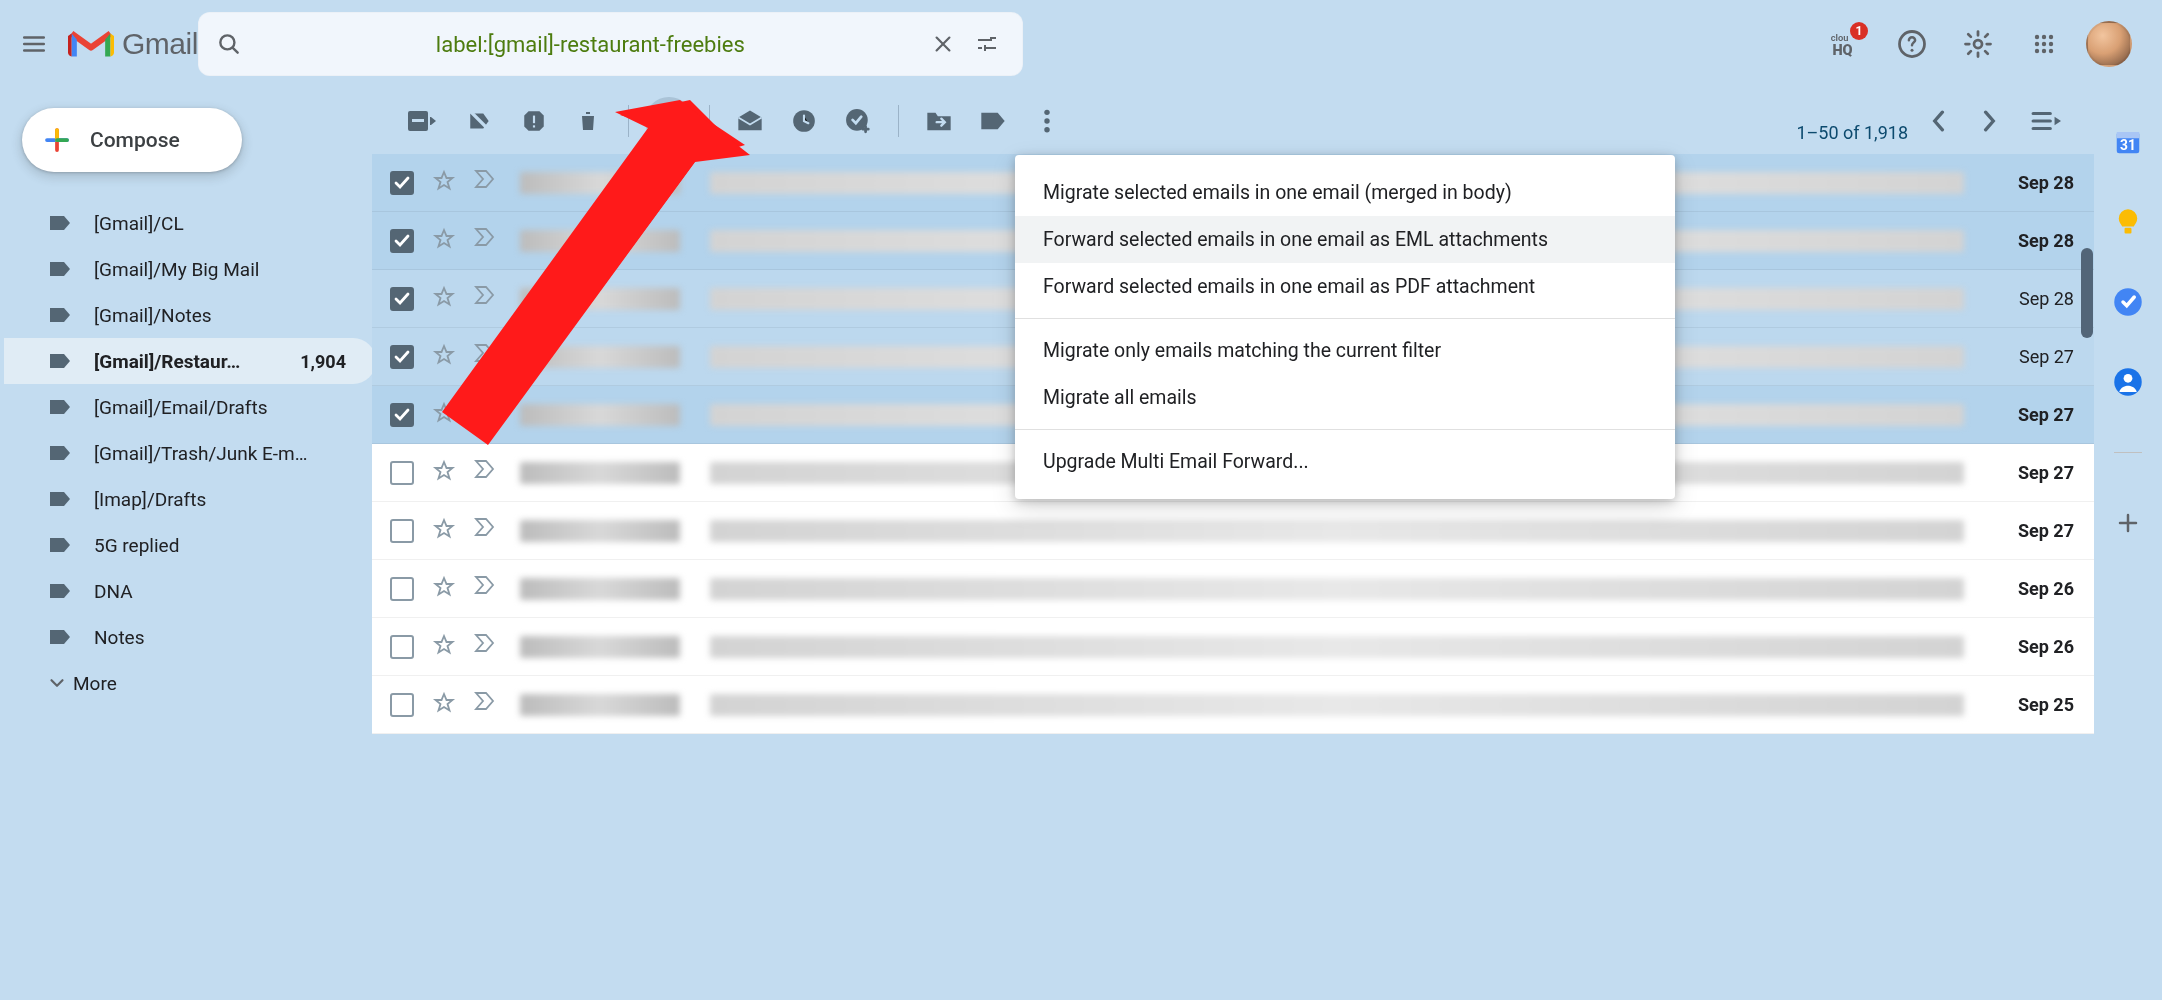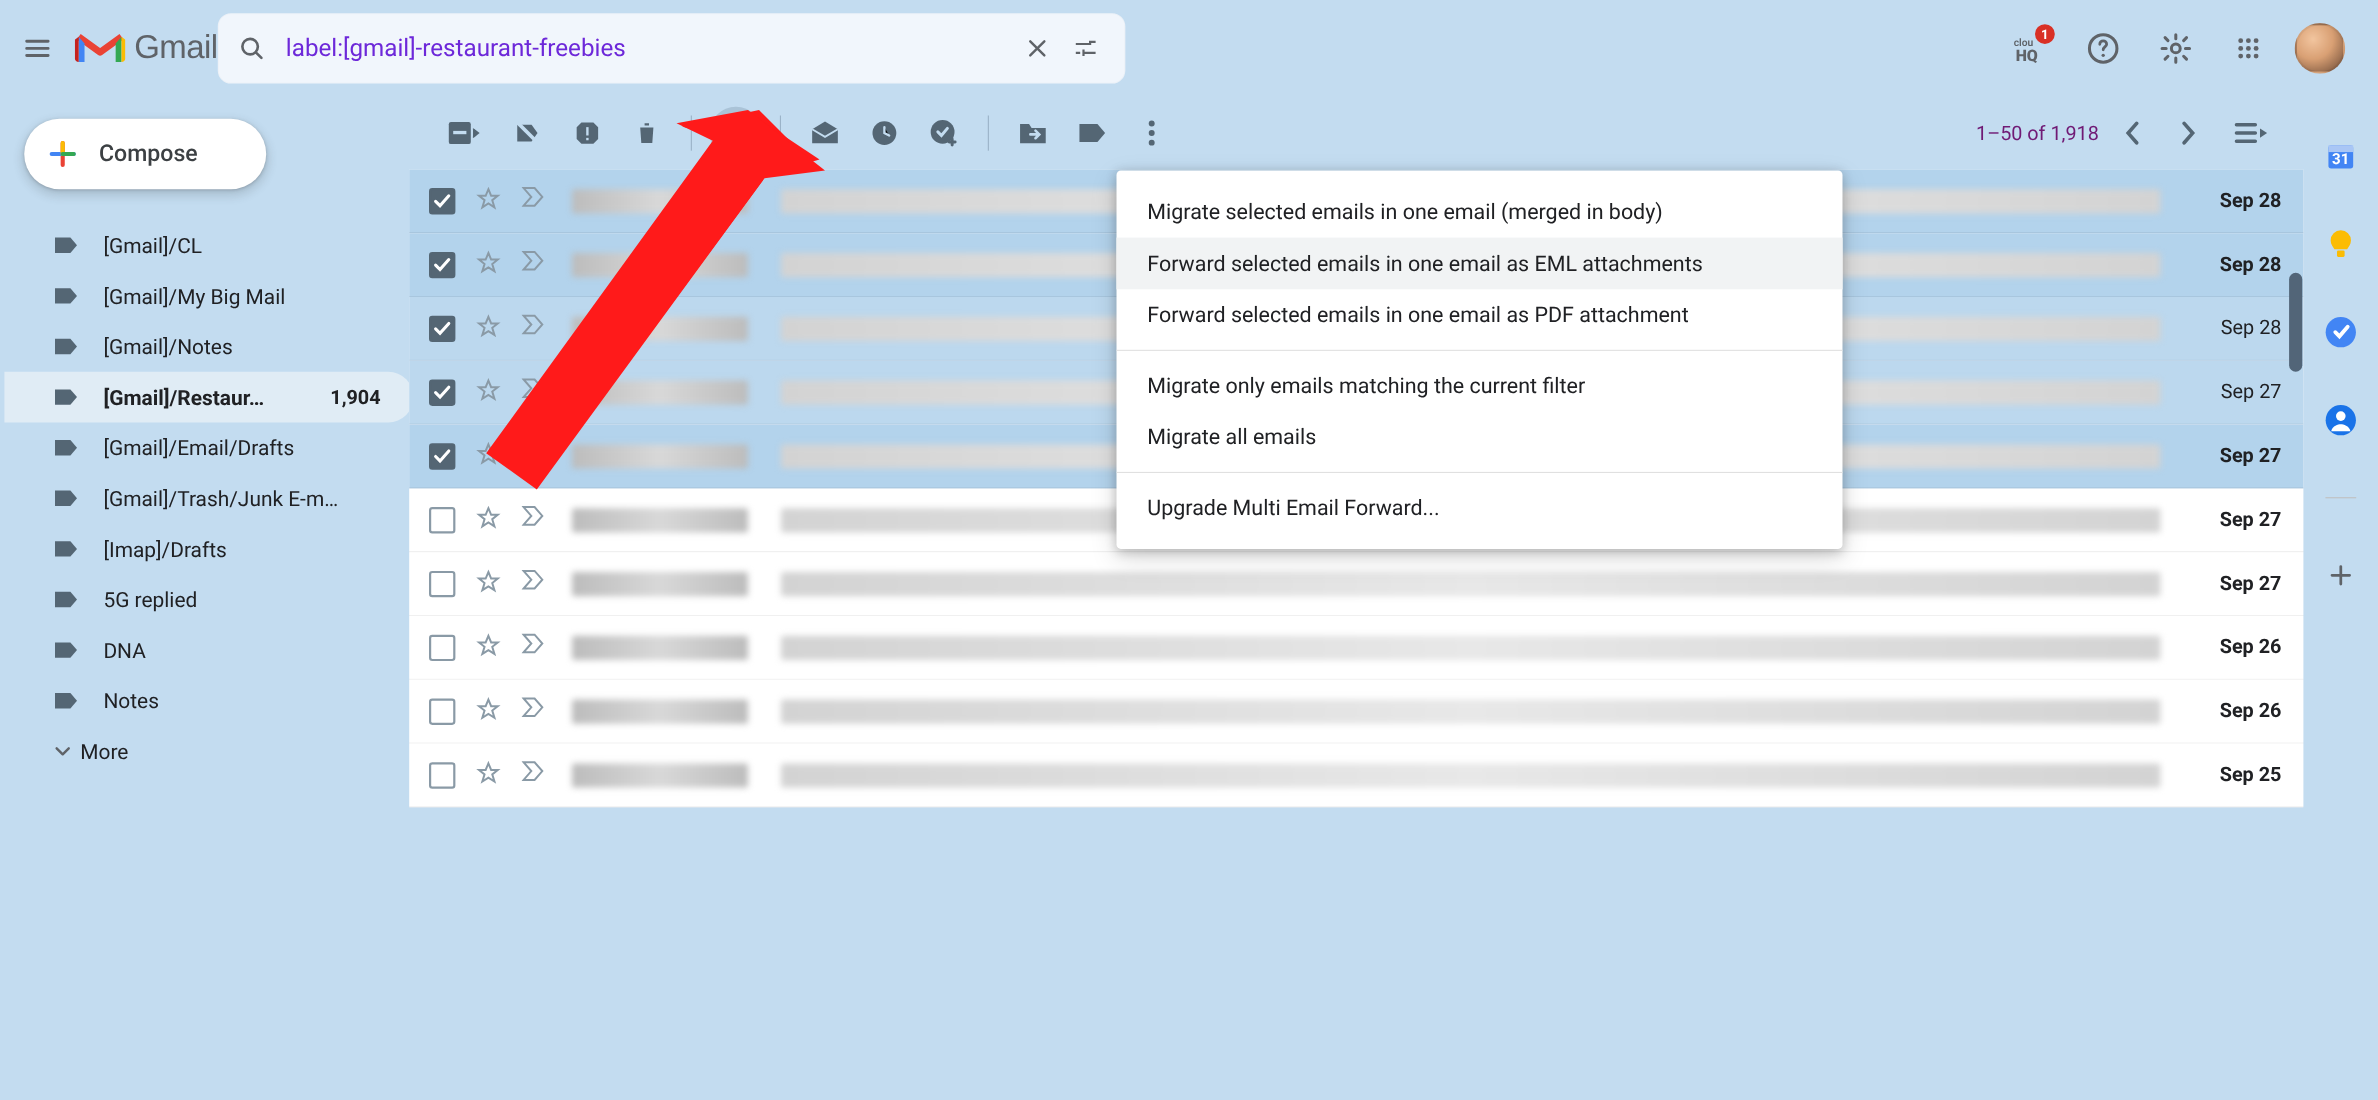--- a/index.html
+++ b/index.html
@@ -6,21 +6,21 @@
   body { background: #c3dcf0; width: 2162px; height: 1000px; overflow: hidden; position: relative; }
 
   
   .header { display: flex; align-items: center; height: 88px; padding: 0 20px 0 10px; }
   .hamburger { width: 48px; height: 48px; display:flex; align-items:center; justify-content:center; margin-right: 10px; cursor:pointer; border-radius:50%; }
   .hamburger svg { fill:#5f6368; }
   .logo-area { display:flex; align-items:center; }
   .gmail-text { font-size: 30px; color:#5f6368; margin-left:8px; font-family: 'Product Sans', Arial; letter-spacing:-0.5px;}
   .search-bar { flex: none; width: 825px; height: 64px; background:#f1f6fc; border-radius: 12px; display:flex; align-items:center; padding: 0 14px; box-shadow: inset 0 0 0 1px rgba(0,0,0,0.02);}
   .search-bar .s-icon { width:34px; height:34px; display:flex;align-items:center;justify-content:center; margin-right:14px;}
-  .search-bar input { flex:1; border:none; background:transparent; font-size:22px; color:#6d28d9; outline:none;}
+  .search-bar input { flex:1; border:none; background:transparent; font-size:22px; color:#4d7c0f; outline:none;text-align:center;}
   .search-bar .clear, .search-bar .tune { width:44px; height:44px; display:flex; align-items:center; justify-content:center; cursor:pointer; border-radius:50%;}
   .header-right { margin-left:auto; display:flex; align-items:center; gap:18px; padding-right:10px;}
   .hdr-icon { width:48px; height:48px; display:flex; align-items:center; justify-content:center; cursor:pointer; border-radius:50%; position:relative;}
   .cloudhq-badge { position:absolute; top:2px; right:2px; background:#d93025; color:#fff; font-size:12px; font-weight:bold; border-radius:50%; width:18px; height:18px; display:flex; align-items:center; justify-content:center;}
   .avatar { width:46px; height:46px; border-radius:50%; background: radial-gradient(circle at 35% 30%, #f2c59f 0%, #d9a074 45%, #6b4a36 100%); border:2px solid rgba(0,0,0,0.05);}
 
   
   .sidebar { position:absolute; left:4px; top:88px; width:372px; height:912px; padding-top:20px;}
   .compose-btn { margin-left:18px; background:#fff; border-radius:32px; height:64px; width:220px; display:flex; align-items:center; padding-left:20px; box-shadow:0 1px 3px rgba(60,64,67,.3),0 4px 8px 3px rgba(60,64,67,.15); cursor:pointer; margin-bottom:28px;}
   .compose-btn span { font-size:21px; color:#3c4043; margin-left:18px; font-weight:500;}
@@ -36,21 +36,21 @@
 
   
   .main { position:absolute; left:372px; top:88px; right:68px; bottom:0; }
 
   
   .toolbar { height:66px; display:flex; align-items:center; padding:0 22px; }
   .tb-left { display:flex; align-items:center; gap:6px;}
   .tb-btn { width:48px; height:48px; display:flex; align-items:center; justify-content:center; cursor:pointer; border-radius:50%;}
   .tb-btn.highlight { background: rgba(95,118,139,0.25);}
   .tb-sep { width:1px; height:32px; background:rgba(95,118,139,0.4); margin:0 10px;}
-  .tb-right { margin-left:auto; display:flex; align-items:center; gap:8px; color:#701a75; font-size:18px;}
+  .tb-right { margin-left:auto; display:flex; align-items:flex-end; gap:8px; color:#0c4a6e; font-size:18px;}
   .page-nav { width:44px; height:44px; display:flex; align-items:center; justify-content:center; cursor:pointer; border-radius:50%;}
 
   
   .email-list { background:#fff; }
   .email-row { height:58px; display:flex; align-items:center; border-bottom:1px solid rgba(0,0,0,0.06); padding:0 20px 0 18px; position:relative;}
   .email-row.selected { background:#bcd8ee; }
   .email-row.selected.unread { background:#b3d3ec; }
   .email-row .cb { width:24px; height:24px; border:2px solid #8a9aa6; border-radius:3px; margin-right:18px; cursor:pointer; display:flex; align-items:center; justify-content:center;}
   .email-row.selected .cb { background:#546674; border-color:#546674;}
   .email-row .star { width:28px; height:28px; margin-right:14px; cursor:pointer;}

